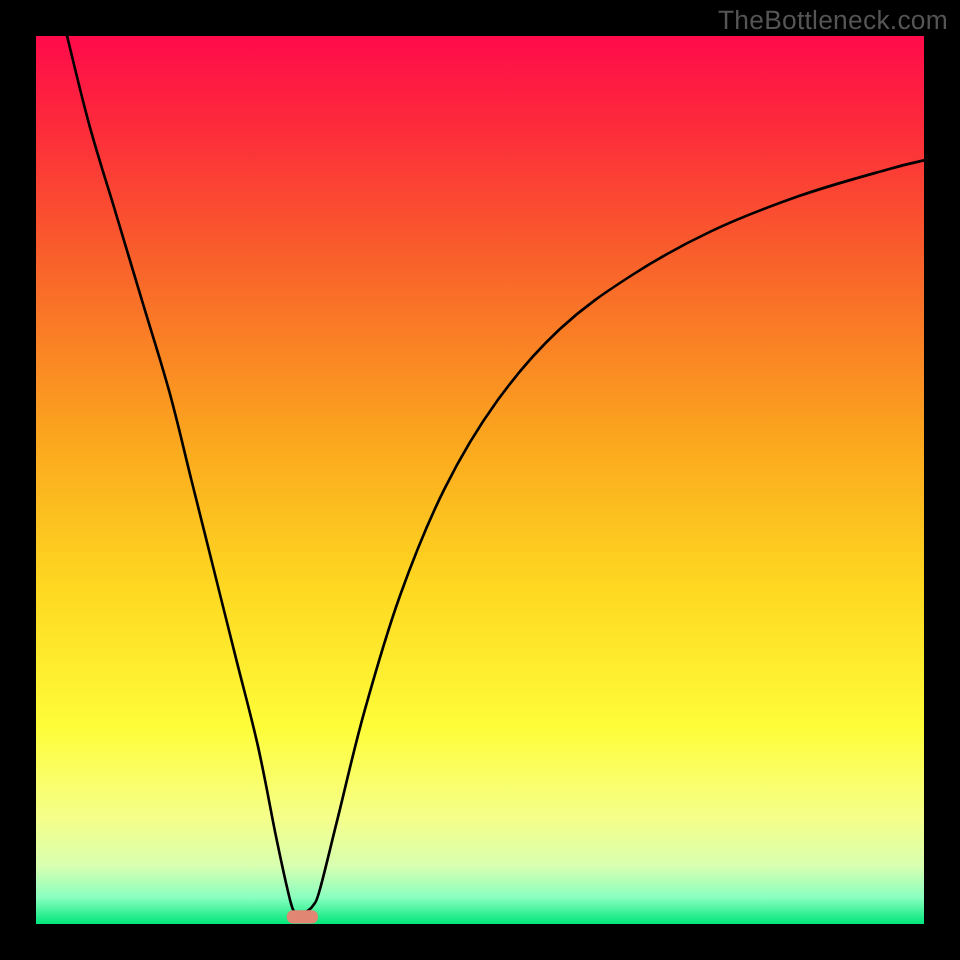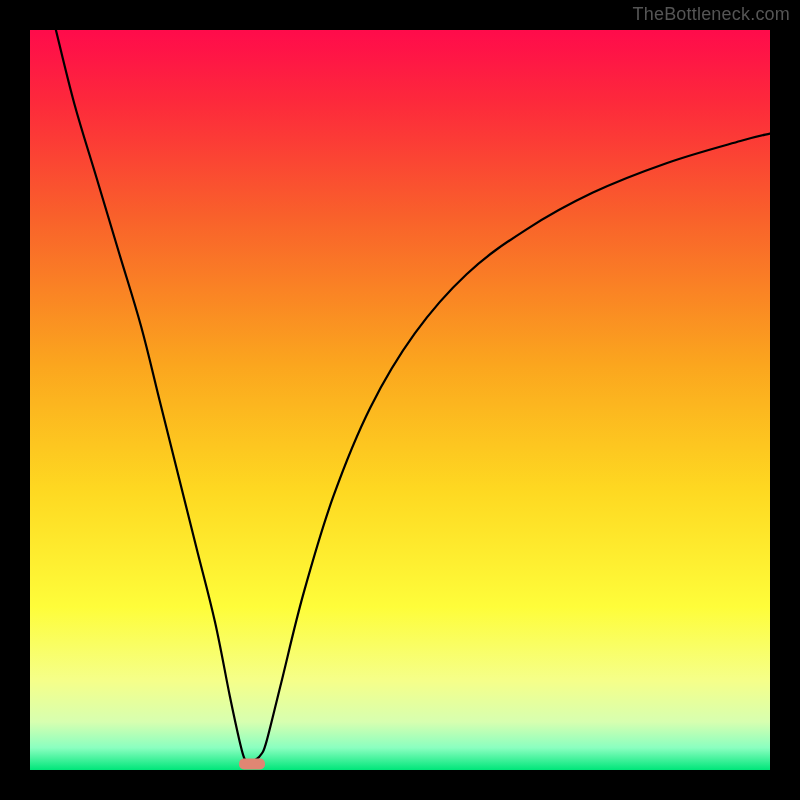--- a/index.html
+++ b/index.html
@@ -15,21 +15,21 @@
     position: relative;
     width: 800px;
     height: 800px;
     background: #000;
   }
   .watermark {
     position: absolute;
     top: 4px;
     right: 10px;
     color: #555;
-    font-size: 18px;
+    font-size: 22px;
     font-weight: 500;
     letter-spacing: 0.2px;
     z-index: 2;
   }
   svg {
     display: block;
   }
 </style>
 </head>
 <body>

